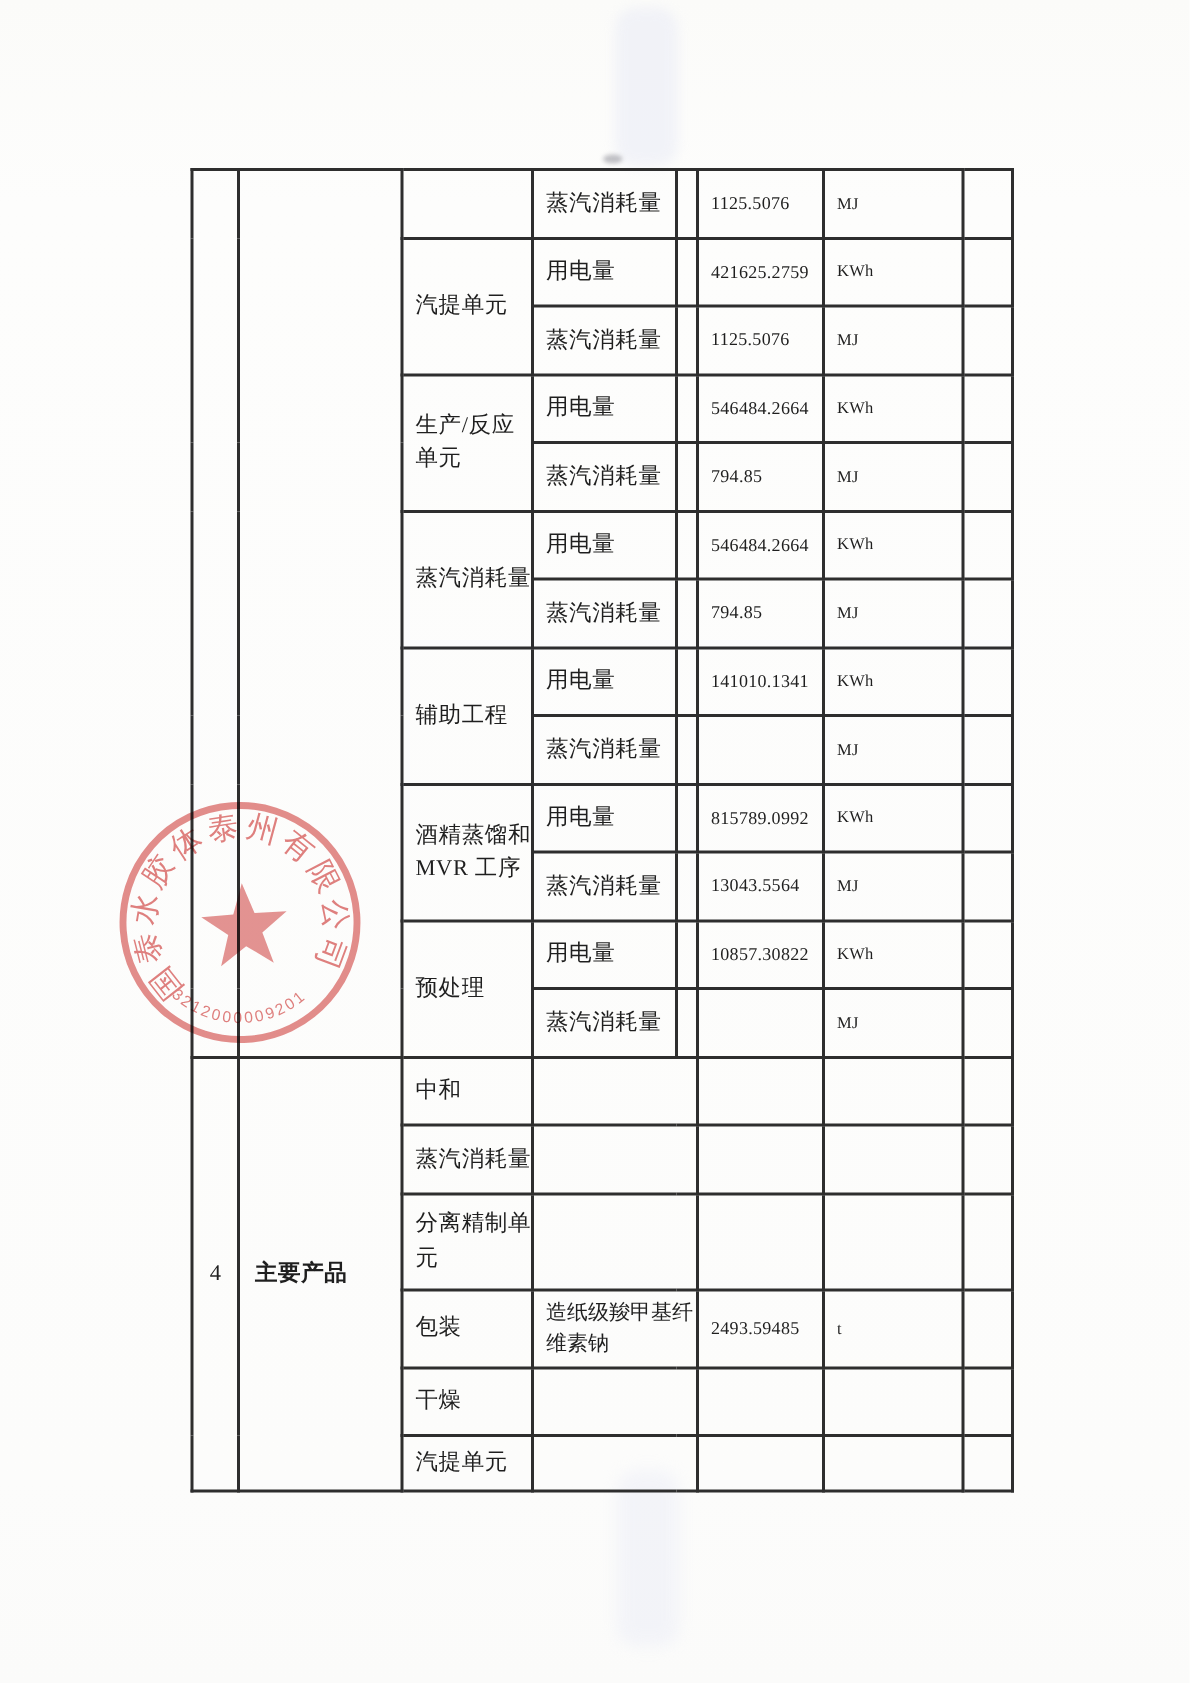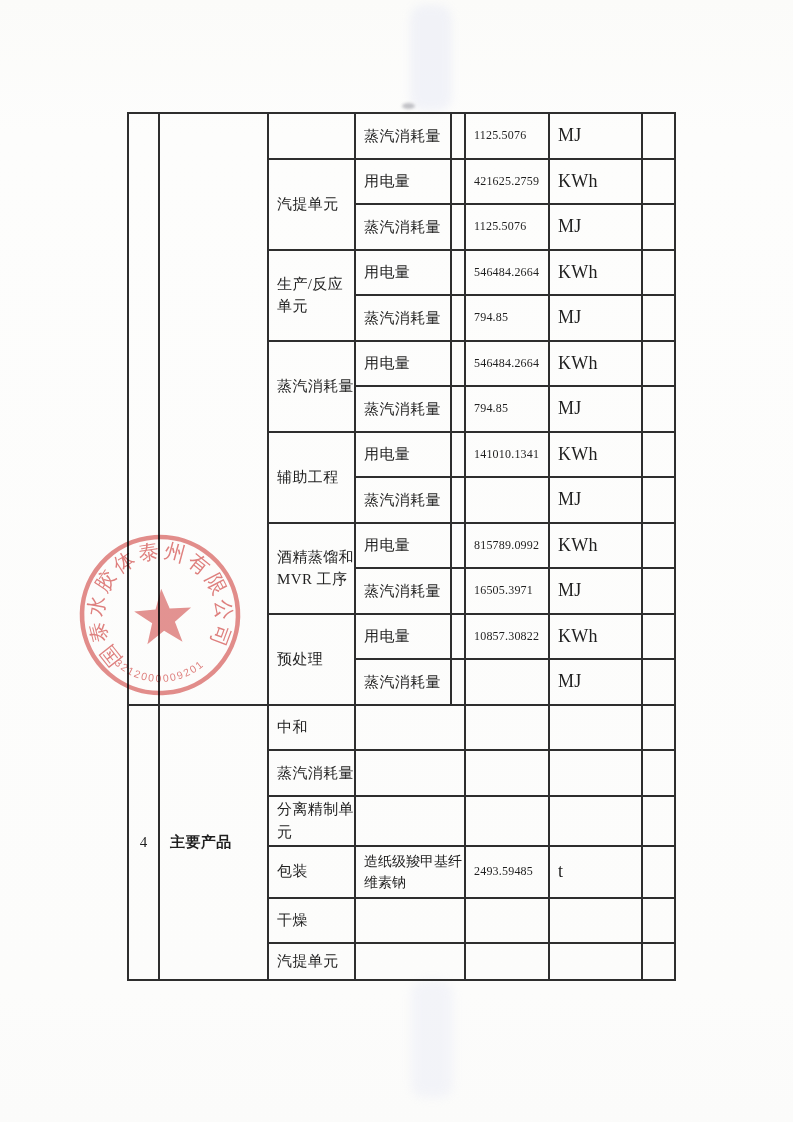--- a/index.html
+++ b/index.html
@@ -20,27 +20,27 @@
     position:absolute;left:127px;top:112px;width:547px;
     border-collapse:collapse;table-layout:fixed;color:#1f1f1f;border-radius:19px;
   }
   .doc-table td{
     border:2px solid #2e2e2e;vertical-align:middle;
     padding:0 0 0 8px;overflow:hidden;
   }
   .cjk{font-size:15px;line-height:1.5;letter-spacing:.4px;word-break:break-all;}
   .desc{font-size:14px;letter-spacing:0;}
   .num{font-size:12px;letter-spacing:.2px;white-space:nowrap;padding-left:5px;}
-  .unit{font-size:18px;letter-spacing:.2px;padding-left:7px;}
+  .unit{font-size:11px;letter-spacing:.2px;padding-left:7px;}
   td.rownum{text-align:center;padding:0;font-size:15px;}
   td.cat{padding-left:10px;font-weight:bold;}
   td.narrow{padding:0;}
   tr.ru{height:45.5px;}
   tr.rb-a{height:45.5px;}
-  tr.rb50{height:50px;}
+  tr.rb50{height:64px;}
   tr.rb52{height:52px;padding-left:36px;}
   tr.rb37{height:36.5px;}
   
   .stamp{position:absolute;left:67px;top:527px;mix-blend-mode:multiply;opacity:.88;}
 </style>
 </head>
 <body>
 
 <div class="page">
 
@@ -140,21 +140,21 @@
         <td class="cjk" rowspan="2">酒精蒸馏和MVR 工序</td>
         <td class="cjk">用电量</td>
         <td class="narrow"></td>
         <td class="num">815789.0992</td>
         <td class="unit">KWh</td>
         <td></td>
       </tr>
       <tr class="ru">
         <td class="cjk">蒸汽消耗量</td>
         <td class="narrow"></td>
-        <td class="num">16505.3971</td>
+        <td class="num">13043.5564</td>
         <td class="unit">MJ</td>
         <td></td>
       </tr>
 
       <tr class="ru">
         <td class="cjk" rowspan="2">预处理</td>
         <td class="cjk">用电量</td>
         <td class="narrow"></td>
         <td class="num">10857.30822</td>
         <td class="unit">KWh</td>

